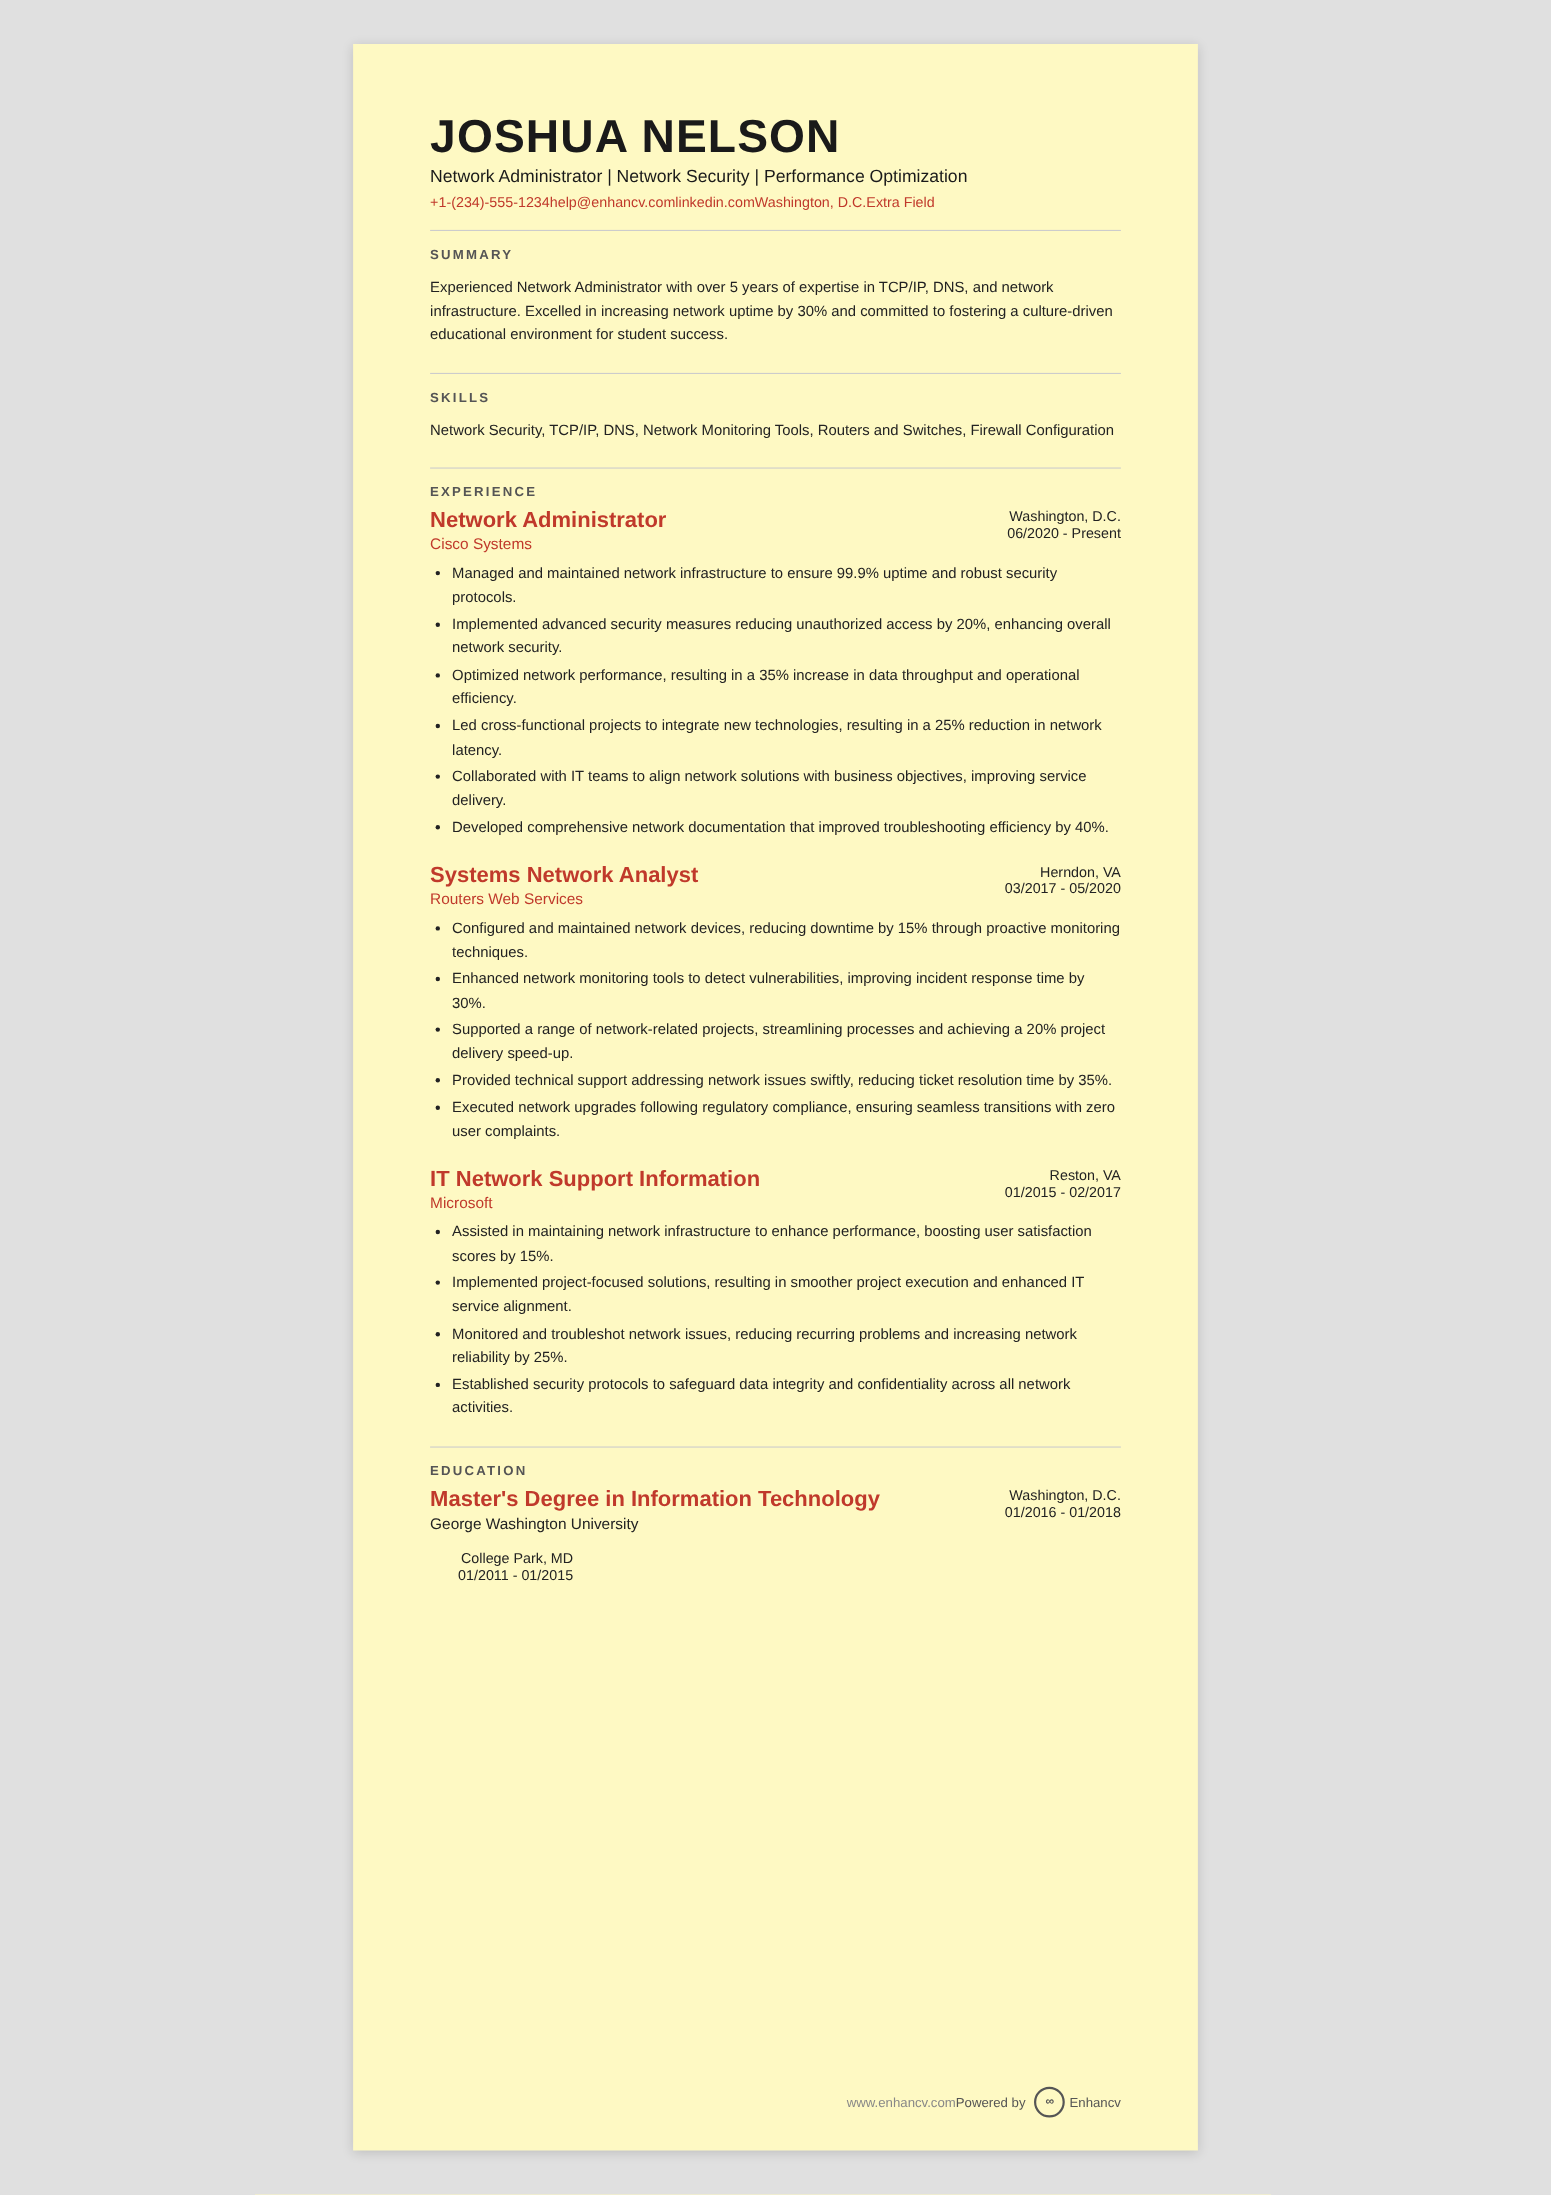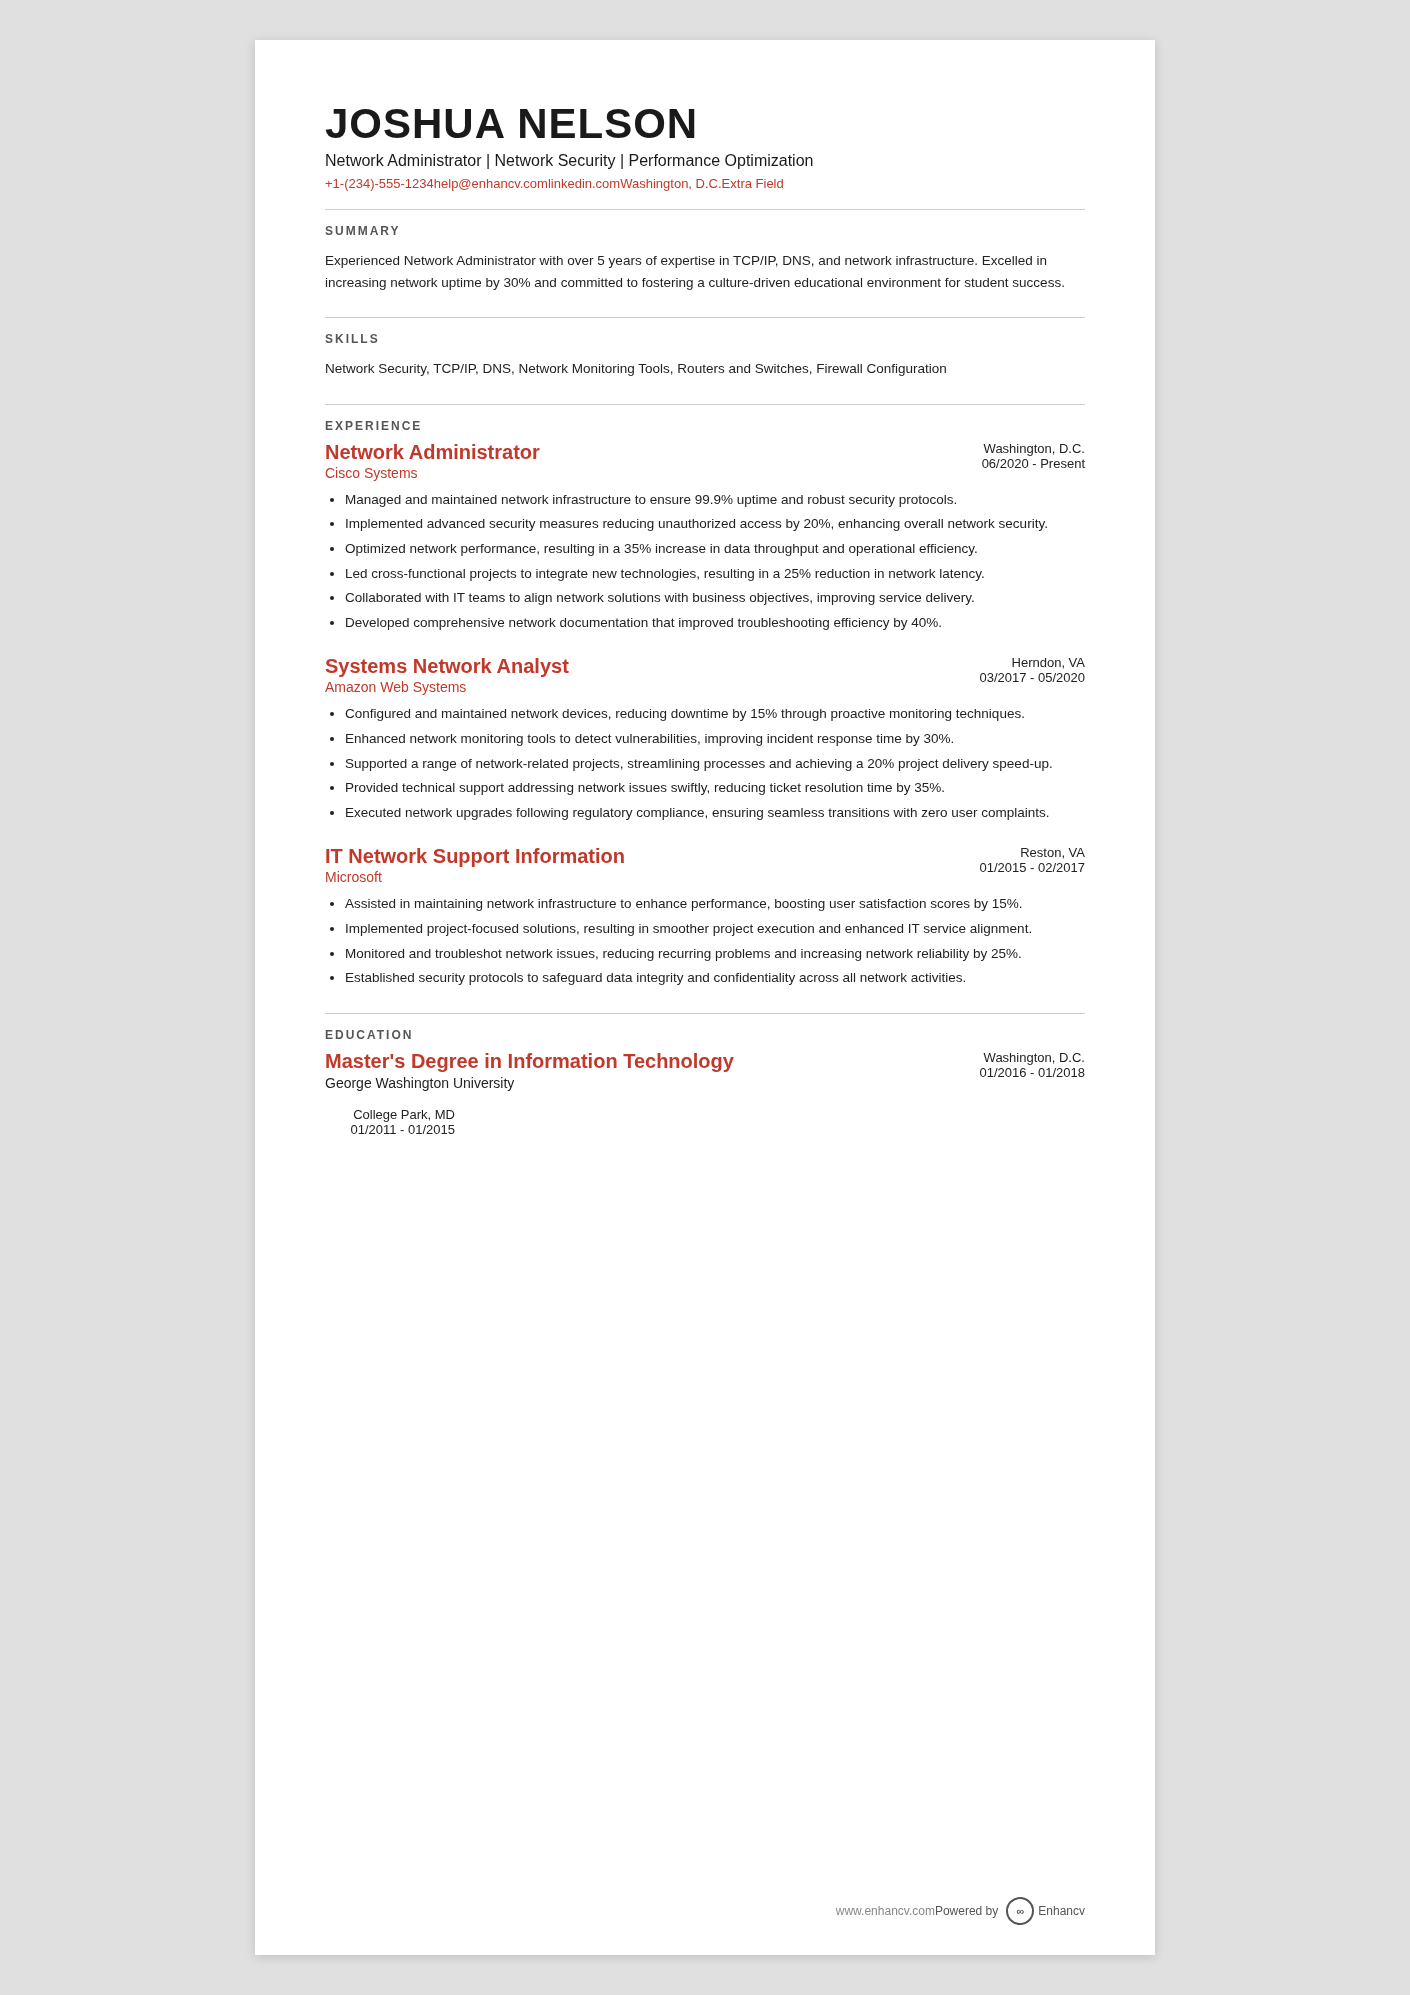--- a/index.html
+++ b/index.html
@@ -5,22 +5,22 @@
     * { margin: 0; padding: 0; box-sizing: border-box; }
     body {
       background: #e0e0e0;
       font-family: 'Arial', sans-serif;
       display: flex;
       justify-content: center;
       padding: 40px 20px;
       min-height: 100vh;
     }
     .page-wrapper {
-      background: #ffffff;
-      width: 900px;
+      background: #fef9c3;
+      width: 768px;
       min-height: 1400px;
       padding: 60px 70px 80px 70px;
       position: relative;
       box-shadow: 0 2px 10px rgba(0,0,0,0.15);
     }
     .header-name {
       font-size: 42px;
       font-weight: 900;
       color: #1a1a1a;
       letter-spacing: 1px;
@@ -221,21 +221,21 @@
         <li>Led cross-functional projects to integrate new technologies, resulting in a 25% reduction in network latency.</li>
         <li>Collaborated with IT teams to align network solutions with business objectives, improving service delivery.</li>
         <li>Developed comprehensive network documentation that improved troubleshooting efficiency by 40%.</li>
       </ul>
     </div>
 
     <div class="experience-item">
       <div class="exp-header">
         <div class="exp-left">
           <div class="exp-job-title">Systems Network Analyst</div>
-          <div class="exp-company">Amazon Web Systems</div>
+          <div class="exp-company">Routers Web Services</div>
         </div>
         <div class="exp-right">
           <div class="exp-location">Herndon, VA</div>
           <div class="exp-dates">03/2017 - 05/2020</div>
         </div>
       </div>
       <ul class="exp-bullets">
         <li>Configured and maintained network devices, reducing downtime by 15% through proactive monitoring techniques.</li>
         <li>Enhanced network monitoring tools to detect vulnerabilities, improving incident response time by 30%.</li>
         <li>Supported a range of network-related projects, streamlining processes and achieving a 20% project delivery speed-up.</li>

